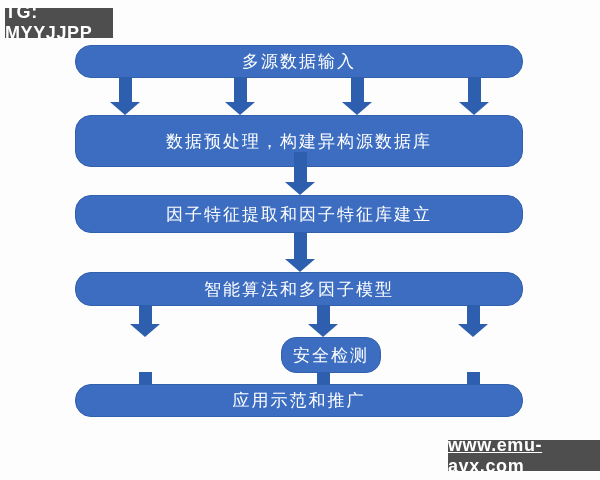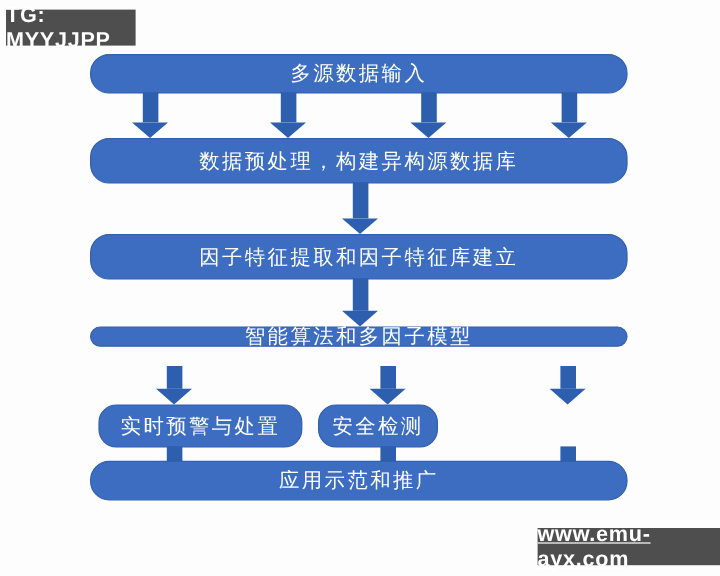--- a/index.html
+++ b/index.html
@@ -38,27 +38,27 @@
     border:1px solid var(--node-border);
     color:var(--text);
     display:flex;align-items:center;justify-content:center;
     font-size:17px;
     letter-spacing:2px;
     box-sizing:border-box;
     white-space:nowrap;
   }
   .node.wide{left:75px;width:448px;border-radius:16px;}
   .n1{top:45px;height:33px;border-radius:17px;}
-  .n2{top:115px;height:38px;}
+  .n2{top:115px;height:52px;}
   .n3{top:195px;height:38px;}
-  .n4{top:272px;height:17px;}
+  .n4{top:272px;height:34px;}
   .n5{top:384px;height:33px;}
   .node.small{top:337px;height:36px;border-radius:15px;}
   .s1{left:82px;width:170px;}
-  .s2{left:265px;width:100px;}
+  .s2{left:281px;width:100px;}
   .s3{left:420px;width:103px;}
   .arrow{
     position:absolute;
     width:30px;
     display:flex;flex-direction:column;align-items:center;
   }
   .arrow .stem{
     width:13px;flex:1;
     background:var(--arrow-fill);
   }
@@ -117,21 +117,20 @@
     </div>
   <div class="arrow" style="left:308px;top:305px;height:32px;">
       <div class="stem"></div>
       <div class="head"></div>
     </div>
   <div class="arrow" style="left:458px;top:305px;height:32px;">
       <div class="stem"></div>
       <div class="head"></div>
     </div>
 
-  <div class="node small s1">实时预警与处置</div>
   <div class="node small s2">安全检测</div>
 
   <div class="arrow" style="left:130px;top:372px;height:28px;">
       <div class="stem"></div>
       <div class="head"></div>
     </div>
   <div class="arrow" style="left:308px;top:372px;height:28px;">
       <div class="stem"></div>
       <div class="head"></div>
     </div>

